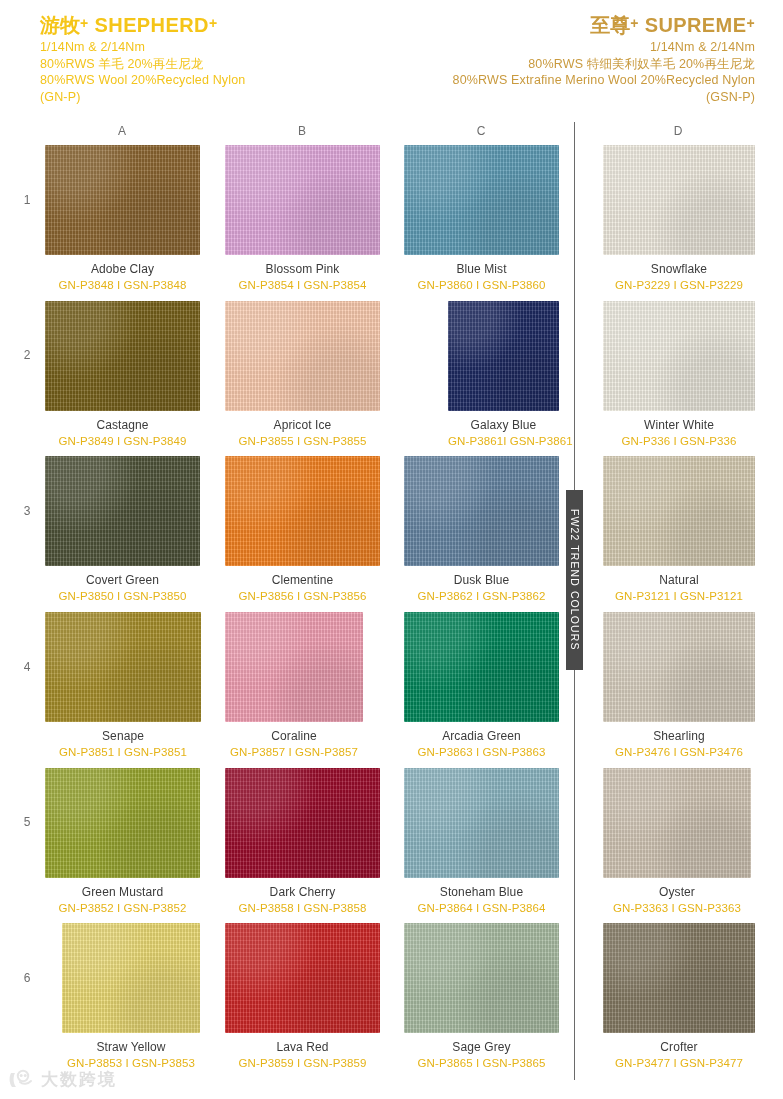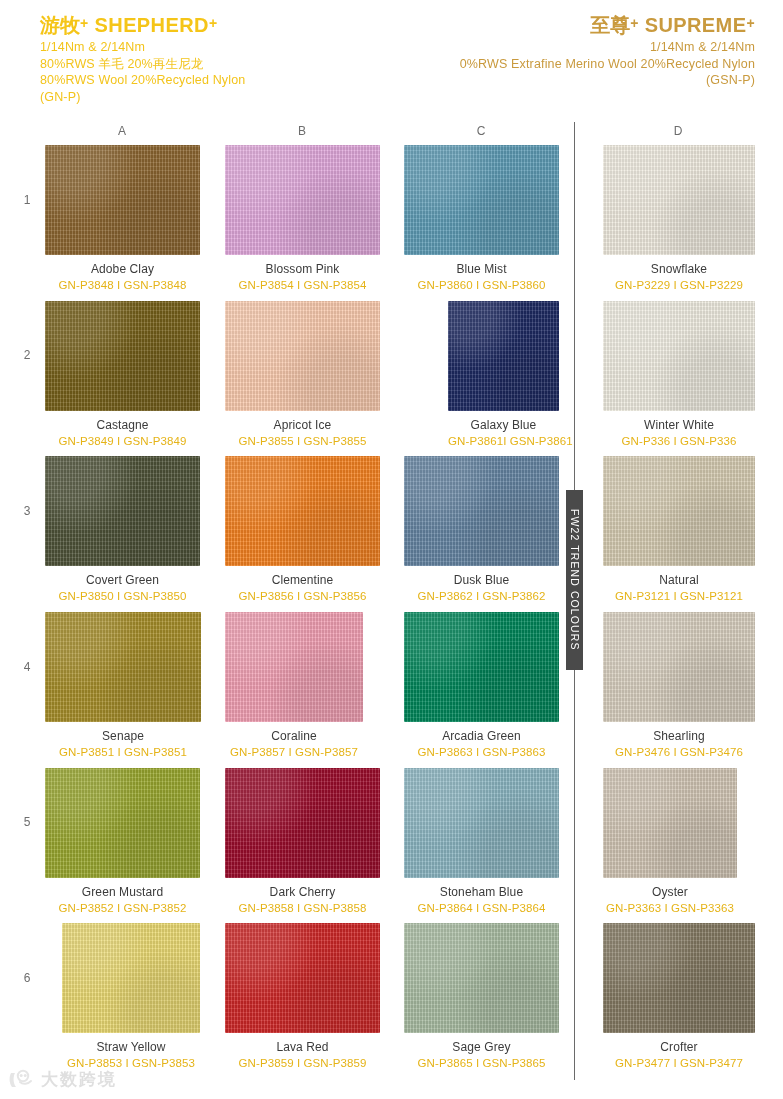--- a/index.html
+++ b/index.html
@@ -189,21 +189,22 @@
       <div class="hdr-line">80%RWS Wool 20%Recycled Nylon</div>
       <div class="hdr-line">(GN-P)</div>
     </div>
 
     <div class="hdr-block hdr-right">
       <div class="hdr-title">
         <span class="cn">至尊</span><span class="plus">+</span>
         <span>SUPREME</span><span class="plus">+</span>
       </div>
       <div class="hdr-line">1/14Nm &amp; 2/14Nm</div>
-      <div class="hdr-line">0%RWS Extrafine Merino Wool 20%Recycled Nylon</div>
+      <div class="hdr-line">80%RWS 特细美利奴羊毛 20%再生尼龙</div>
+      <div class="hdr-line">80%RWS Extrafine Merino Wool 20%Recycled Nylon</div>
       <div class="hdr-line">(GSN-P)</div>
     </div>
 
   </div>
 
   <div class="col-headers" id="col-headers">
       <div class="col-letter" style="left: 102px;">A</div>
       <div class="col-letter" style="left: 282px;">B</div>
       <div class="col-letter" style="left: 461px;">C</div>
       <div class="col-letter" style="left: 658px;">D</div>
@@ -312,21 +313,21 @@
       <div class="cell" style="left: 225px; top: 768px; width: 155px;">
         <div class="swatch" style="background: rgb(156, 12, 44);"></div>
         <div class="sw-name">Dark Cherry</div>
         <div class="sw-code" style="color: rgb(229, 179, 23);">GN-P3858 I GSN-P3858</div>
       </div>
       <div class="cell" style="left: 404px; top: 768px; width: 155px;">
         <div class="swatch" style="background: rgb(139, 182, 194);"></div>
         <div class="sw-name">Stoneham Blue</div>
         <div class="sw-code" style="color: rgb(229, 179, 23);">GN-P3864 I GSN-P3864</div>
       </div>
-      <div class="cell" style="left: 603px; top: 768px; width: 134px;">
+      <div class="cell" style="left: 603px; top: 768px; width: 148px;">
         <div class="swatch" style="background: rgb(210, 198, 181);"></div>
         <div class="sw-name">Oyster</div>
         <div class="sw-code" style="color: rgb(229, 179, 23);">GN-P3363 I GSN-P3363</div>
       </div>
       <div class="cell" style="left: 45px; top: 923px; width: 155px; padding-left: 17px;">
         <div class="swatch" style="background: rgb(236, 219, 115);"></div>
         <div class="sw-name">Straw Yellow</div>
         <div class="sw-code" style="color: rgb(229, 179, 23);">GN-P3853 I GSN-P3853</div>
       </div>
       <div class="cell" style="left: 225px; top: 923px; width: 155px;">

